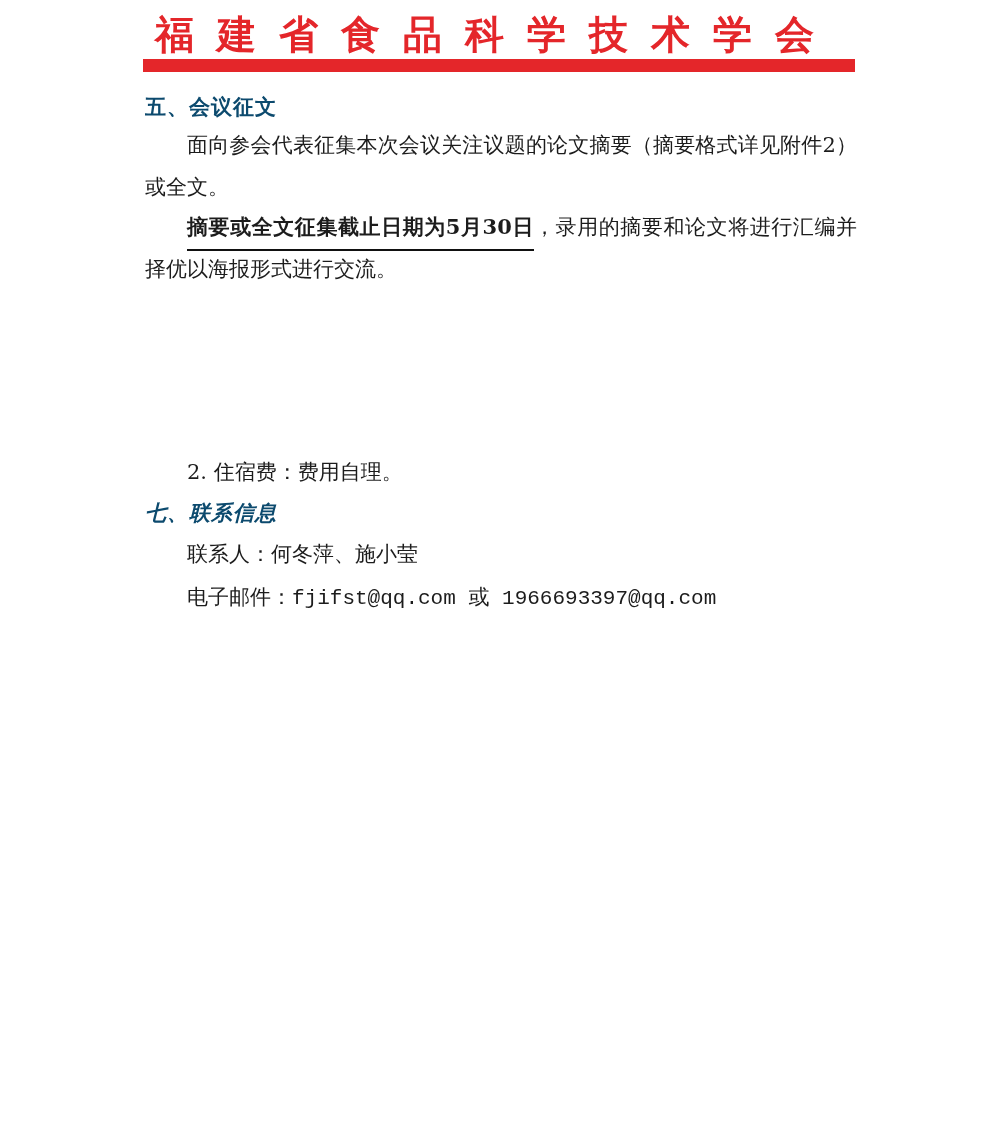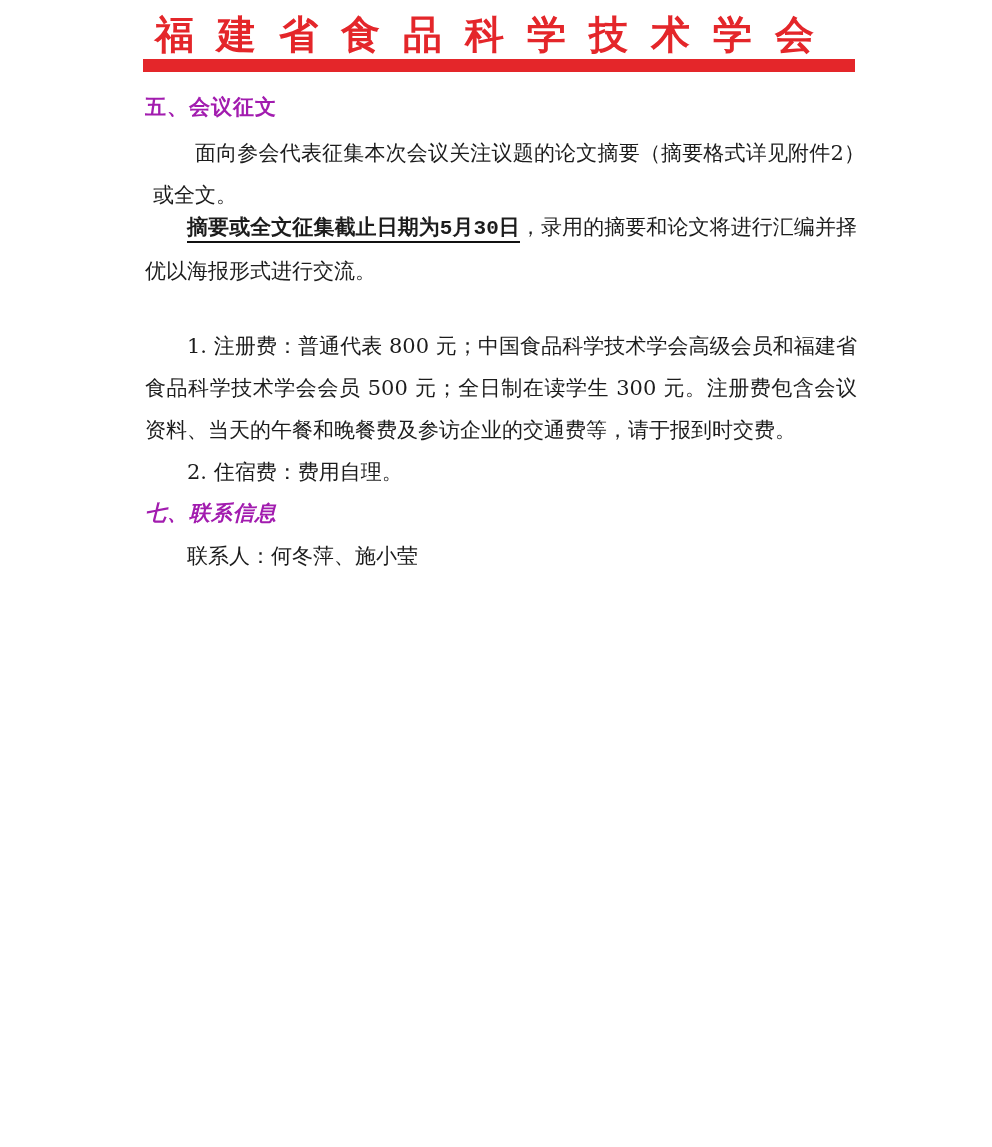--- a/index.html
+++ b/index.html
@@ -31,32 +31,31 @@
   .header-rule {
     position: absolute;
     top: 59px;
     left: 143px;
     width: 712px;
     height: 13px;
     background: #e4262a;
   }
   
   .block { position: absolute; left: 145px; width: 712px; font-size: 21px; line-height: 42px; }
-  .heading { font-weight: bold; font-size: 21px; color: #a21caf; letter-spacing: 1px; }
+  .heading { font-weight: bold; font-size: 21px; color: #0c4a6e; letter-spacing: 1px; }
   .para { text-align: justify; text-indent: 2em; }
   .bold-underline {
     font-weight: bold;
     border-bottom: 2px solid #111;
-    padding-bottom: 1px;
-    font-family: Liberation Mono, monospace;
+    padding-bottom: 10px;
   }
-  .contact-line { text-indent: 2em; white-space: nowrap; }
+  .contact-line { text-indent: 2em; white-space: nowrap; font-family: Liberation Mono, monospace; }
   
   .pos-sec5-h   { top: 86px; }
-  .pos-sec5-p1  { top: 132px; margin-left: 8px; }
+  .pos-sec5-p1  { top: 124px; }
   .pos-sec5-p2  { top: 206px; }
   .pos-sec6-h   { top: 287px; }
   .pos-sec6-i1  { top: 325px; }
   .pos-sec6-i2  { top: 451px; }
   .pos-sec7-h   { top: 492px; font-style: italic; }
   .pos-contact  { top: 535px; }
   .pos-email    { top: 578px; }
   .pos-phone    { top: 620px; }
   .pos-address  { top: 662px; }
   .pos-postal   { top: 704px; }
@@ -91,25 +90,27 @@
 
   <div class="doc-title">福建省食品科学技术学会</div>
   <div class="header-rule"></div>
 
   <div class="block heading pos-sec5-h">五、会议征文</div>
   <div class="block para pos-sec5-p1">面向参会代表征集本次会议关注议题的论文摘要（摘要格式详见附件2）或全文。</div>
   <div class="block para pos-sec5-p2">
     <span class="bold-underline">摘要或全文征集截止日期为5月30日</span><span>，录用的摘要和论文将进行汇编并择优以海报形式进行交流。</span>
   </div>
 
-  <div class="block para pos-sec6-i1">1. 注册费：普通代表 800 元；中国食品科学技术学会高级会员和福建省食品科学技术学会会员 500 元；全日制在读学生 300 元。注册费包含会议资料、当天的午餐和晚餐费及参访企业的交通费等，请于报到时交费。</div>
   <div class="block para pos-sec6-i2">2. 住宿费：费用自理。</div>
 
   <div class="block heading pos-sec7-h">七、联系信息</div>
   <div class="block contact-line pos-contact">联系人：何冬萍、施小莹</div>
+  <div class="block contact-line pos-email">
+    <span>电子邮件：</span><span>fjifst@qq.com 或 1966693397@qq.com</span>
+  </div>
 
   <div class="seal">
     <svg viewBox="0 0 218 218">
       <defs>
         <path id="sealTextArc" d="M 36.8 132.6 A 73 73 0 1 1 163.2 155.3" fill="none"></path>
       </defs>
       <circle cx="109" cy="109" r="99" fill="none" stroke="#d5453c" stroke-width="9"></circle>
       <polygon points="109,70 118.4,97.1 147,97.6 124.2,114.9 132.5,142.4 109,126 85.5,142.4 93.8,114.9 71,97.6 99.6,97.1" fill="#d5453c"></polygon>
       <text font-size="26" fill="#d5453c" font-family="'Liberation Serif','DejaVu Serif',serif" letter-spacing="3">
         <textPath href="#sealTextArc">福建省食品科学技术学会</textPath>

